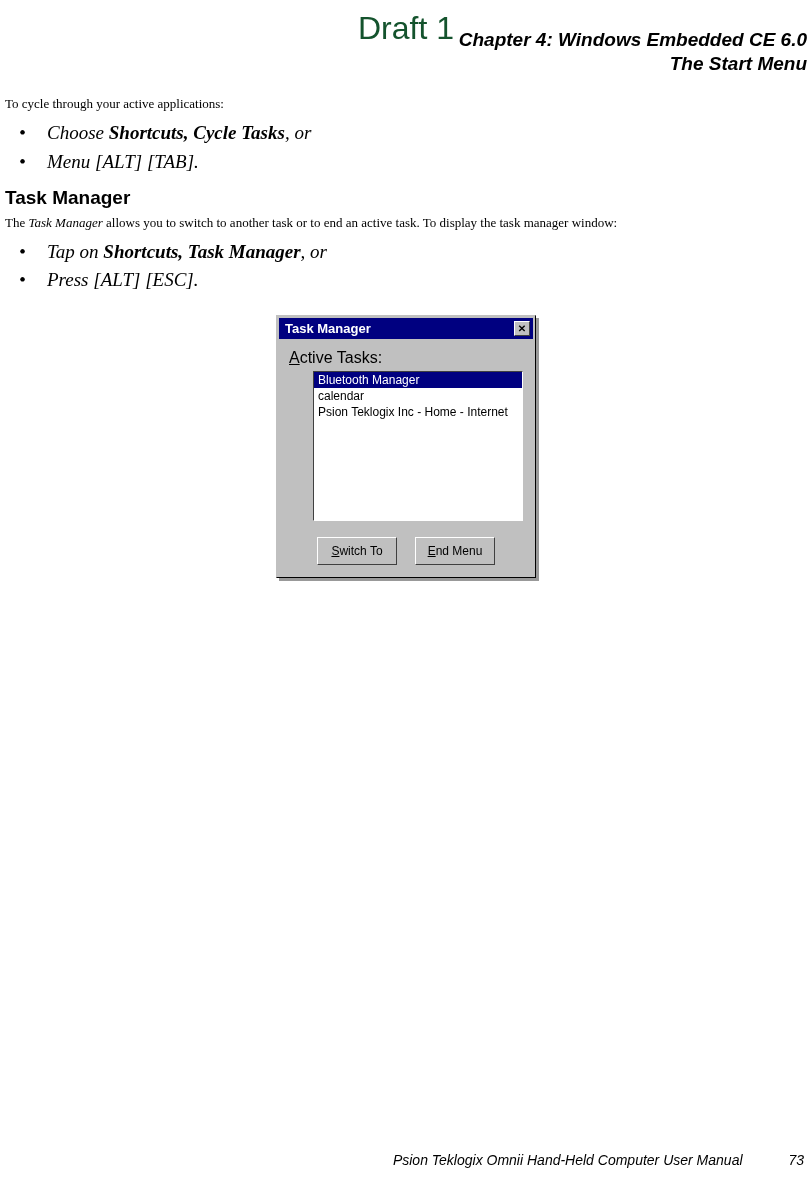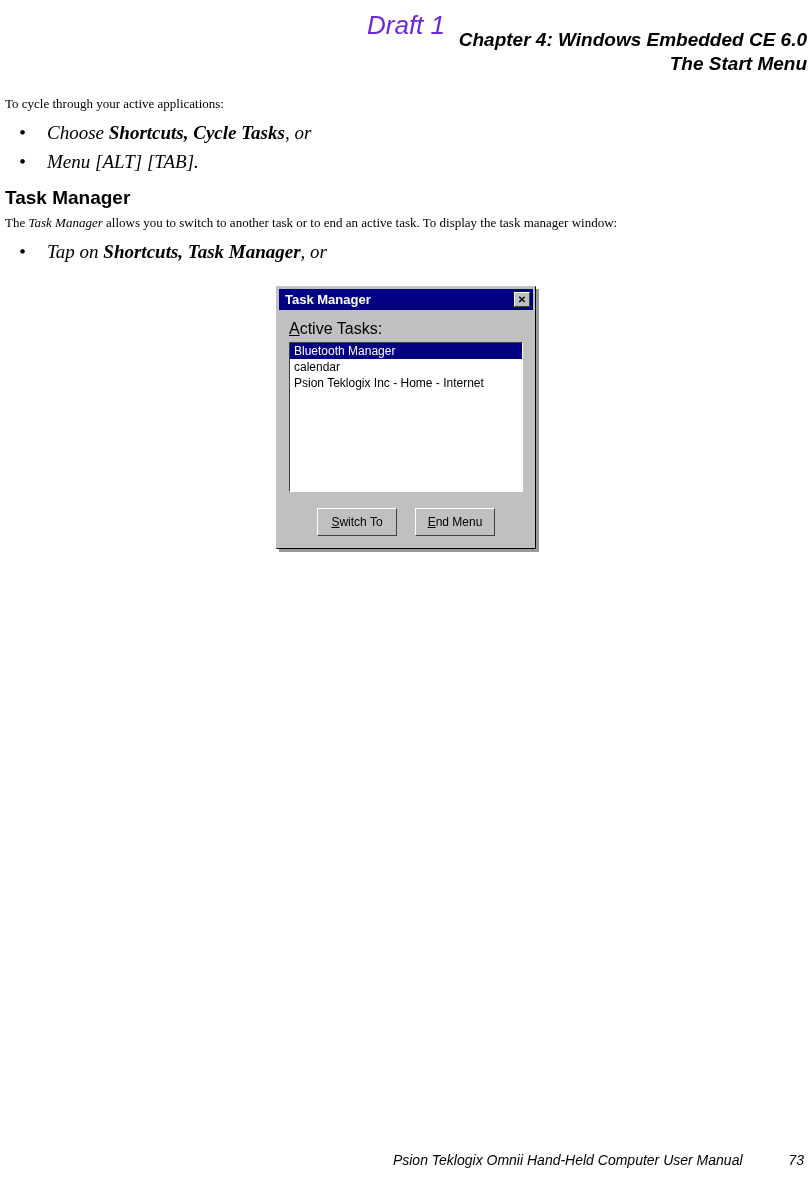--- a/index.html
+++ b/index.html
@@ -18,25 +18,24 @@
     position: relative;
     width: 812px;
     height: 1190px;
     padding: 10px 0 0 0;
   }
   .draft {
     position: absolute;
     top: 10px;
     left: 50%;
     transform: translateX(-50%);
-    color: #6d28d9;
+    color: #14532d;
     font-family: Arial, Helvetica, sans-serif;
-    font-size: 26px;
+    font-size: 32px;
     font-weight: 400;
-    font-style: italic;
   }
   .header-right {
     position: absolute;
     top: 28px;
     right: 5px;
     text-align: right;
     font-family: "Trebuchet MS", Verdana, sans-serif;
     font-style: italic;
     font-weight: bold;
     font-size: 19px;
@@ -134,20 +133,21 @@
     font-size: 16px;
   }
   .tm-list {
     background: #fff;
     border-top: 1px solid #404040;
     border-left: 1px solid #404040;
     border-right: 1px solid #fff;
     border-bottom: 1px solid #fff;
     height: 150px;
     overflow: hidden;
+    margin-left: 24px;
   }
   .tm-item {
     padding: 1px 4px;
     white-space: nowrap;
     font-size: 12px;
     cursor: pointer;
   }
   .tm-item.selected {
     background: #000080;
     color: #fff;
@@ -210,20 +210,21 @@
     <div class="section-heading">Task Manager</div>
 
     <div class="para">
       <span>The </span><i>Task Manager</i><span> allows you to switch to another task or to end an active task. To display the task manager window:</span>
     </div>
 
     <ul class="bullets">
       <li>
         <span>Tap on </span><b>Shortcuts, Task Manager</b><span>, or</span>
       </li>
+      <li>Press [ALT] [ESC].</li>
     </ul>
 
     <div class="tm-wrap">
       <div class="tm-window">
         <div class="tm-title">
           <span>Task Manager</span>
           <span class="tm-close">
             <span>✕</span>
           </span>
         </div>

